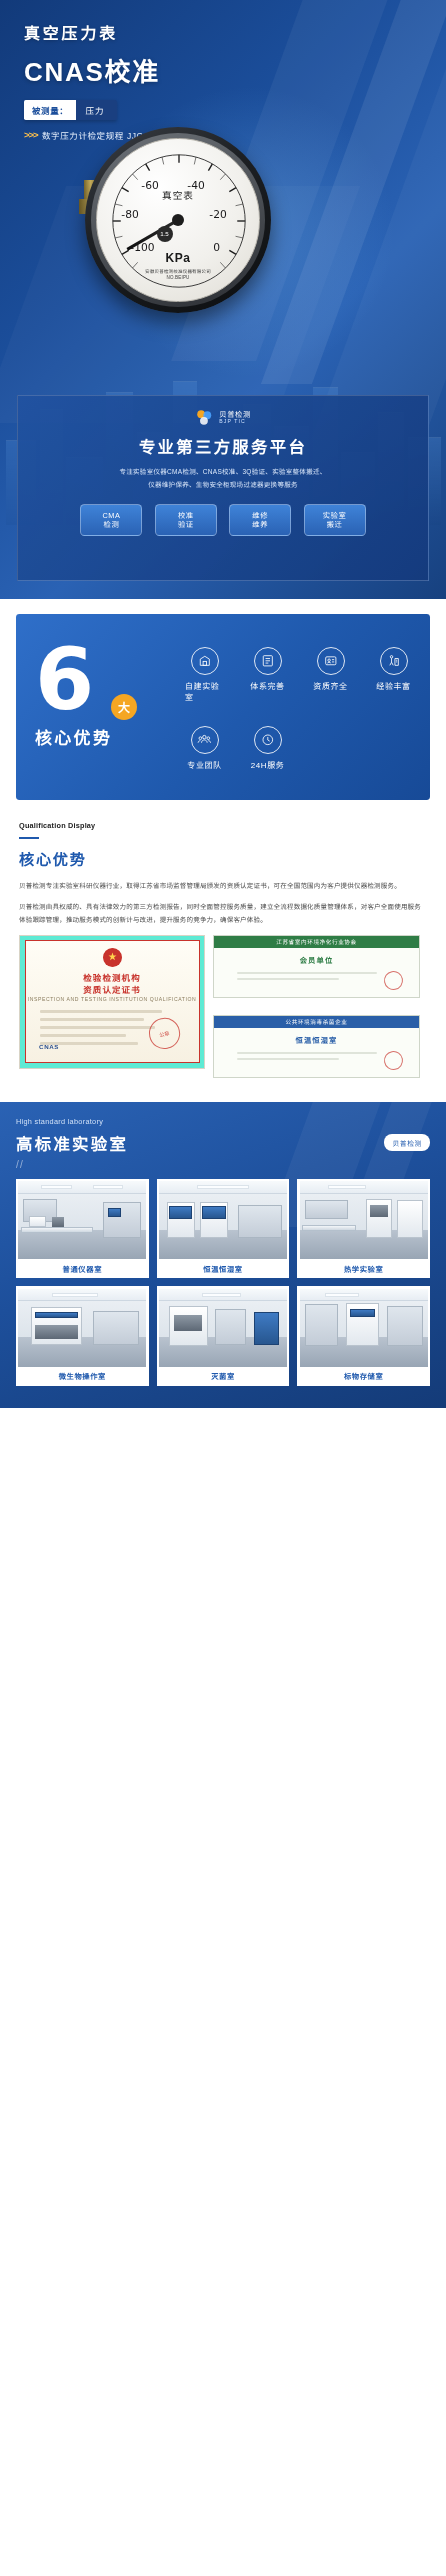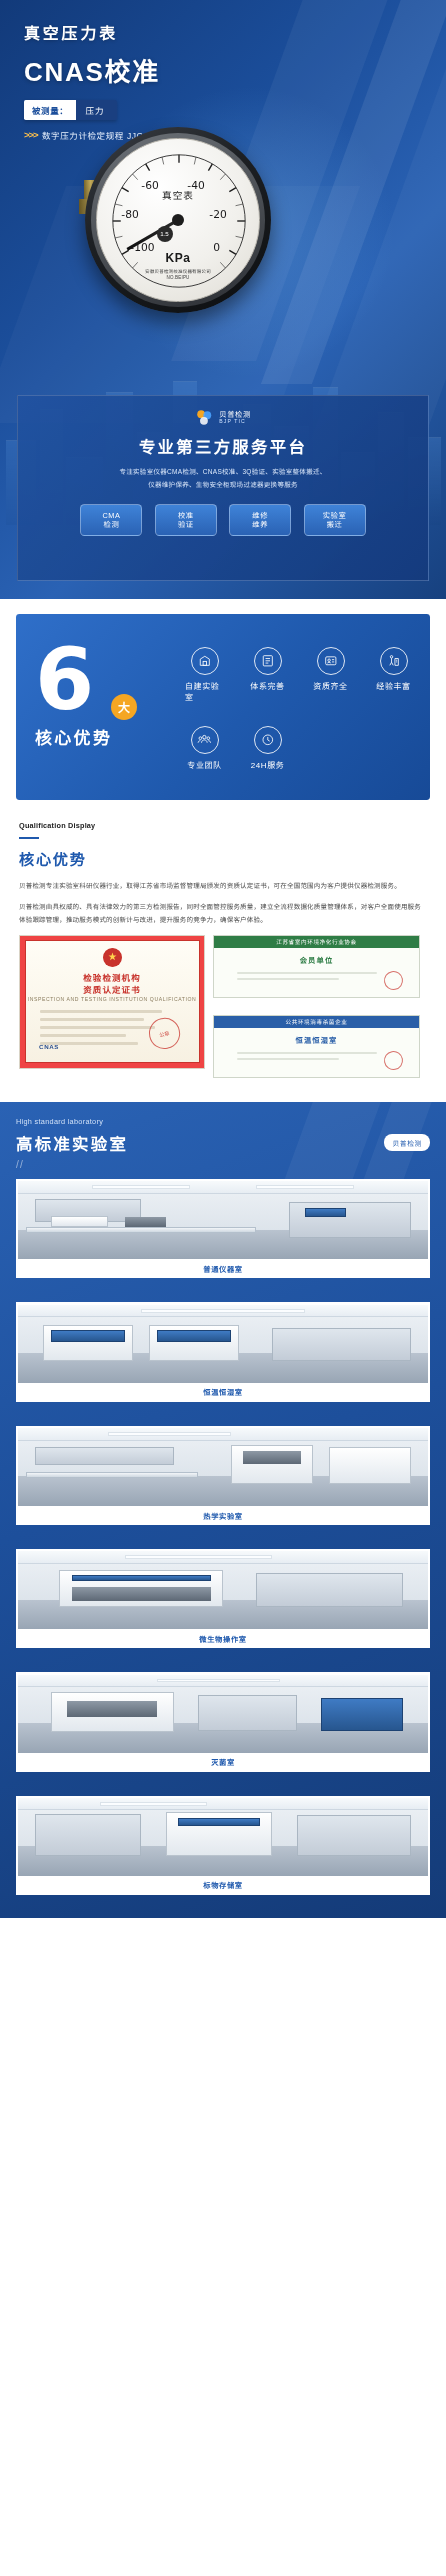--- a/index.html
+++ b/index.html
@@ -413,21 +413,21 @@
     gap: 8px;
     margin-top: 9px;
     align-items: flex-start;
   }
   .cert-left { width: 186px; }
   .cert-right { width: 207px; display: flex; flex-direction: column; gap: 17px; }
 
   .cert-main {
     width: 186px;
     height: 134px;
-    background: #ef4444;
+    background: #5eead4;
     border: 0.6px solid #d9d4c6;
     position: relative;
     overflow: hidden;
     padding-left: 9px;
   }
   .cert-main-inner {
     position: absolute;
     inset: 4.5px;
     border: 1.1px solid #c8332c;
     background: linear-gradient(180deg, #fffdf6, #f7f1e2);
@@ -564,22 +564,22 @@
   }
   .lab-slashes {
     color: rgba(255,255,255,0.5);
     font-size: 10.2px;
     letter-spacing: 1.1px;
     margin-top: 4.5px;
     position: relative;
   }
   .lab-grid {
     display: grid;
-    grid-template-columns: repeat(1, 1fr);
-    gap: 24px;
+    grid-template-columns: repeat(3, 1fr);
+    gap: 8px;
     margin-top: 9px;
     position: relative;
   }
   .lab-cell {
     background: #ffffff;
     padding: 2.3px 2.3px 0 2.3px;
   }
   .lab-photo {
     width: 100%;
     height: 78px;

